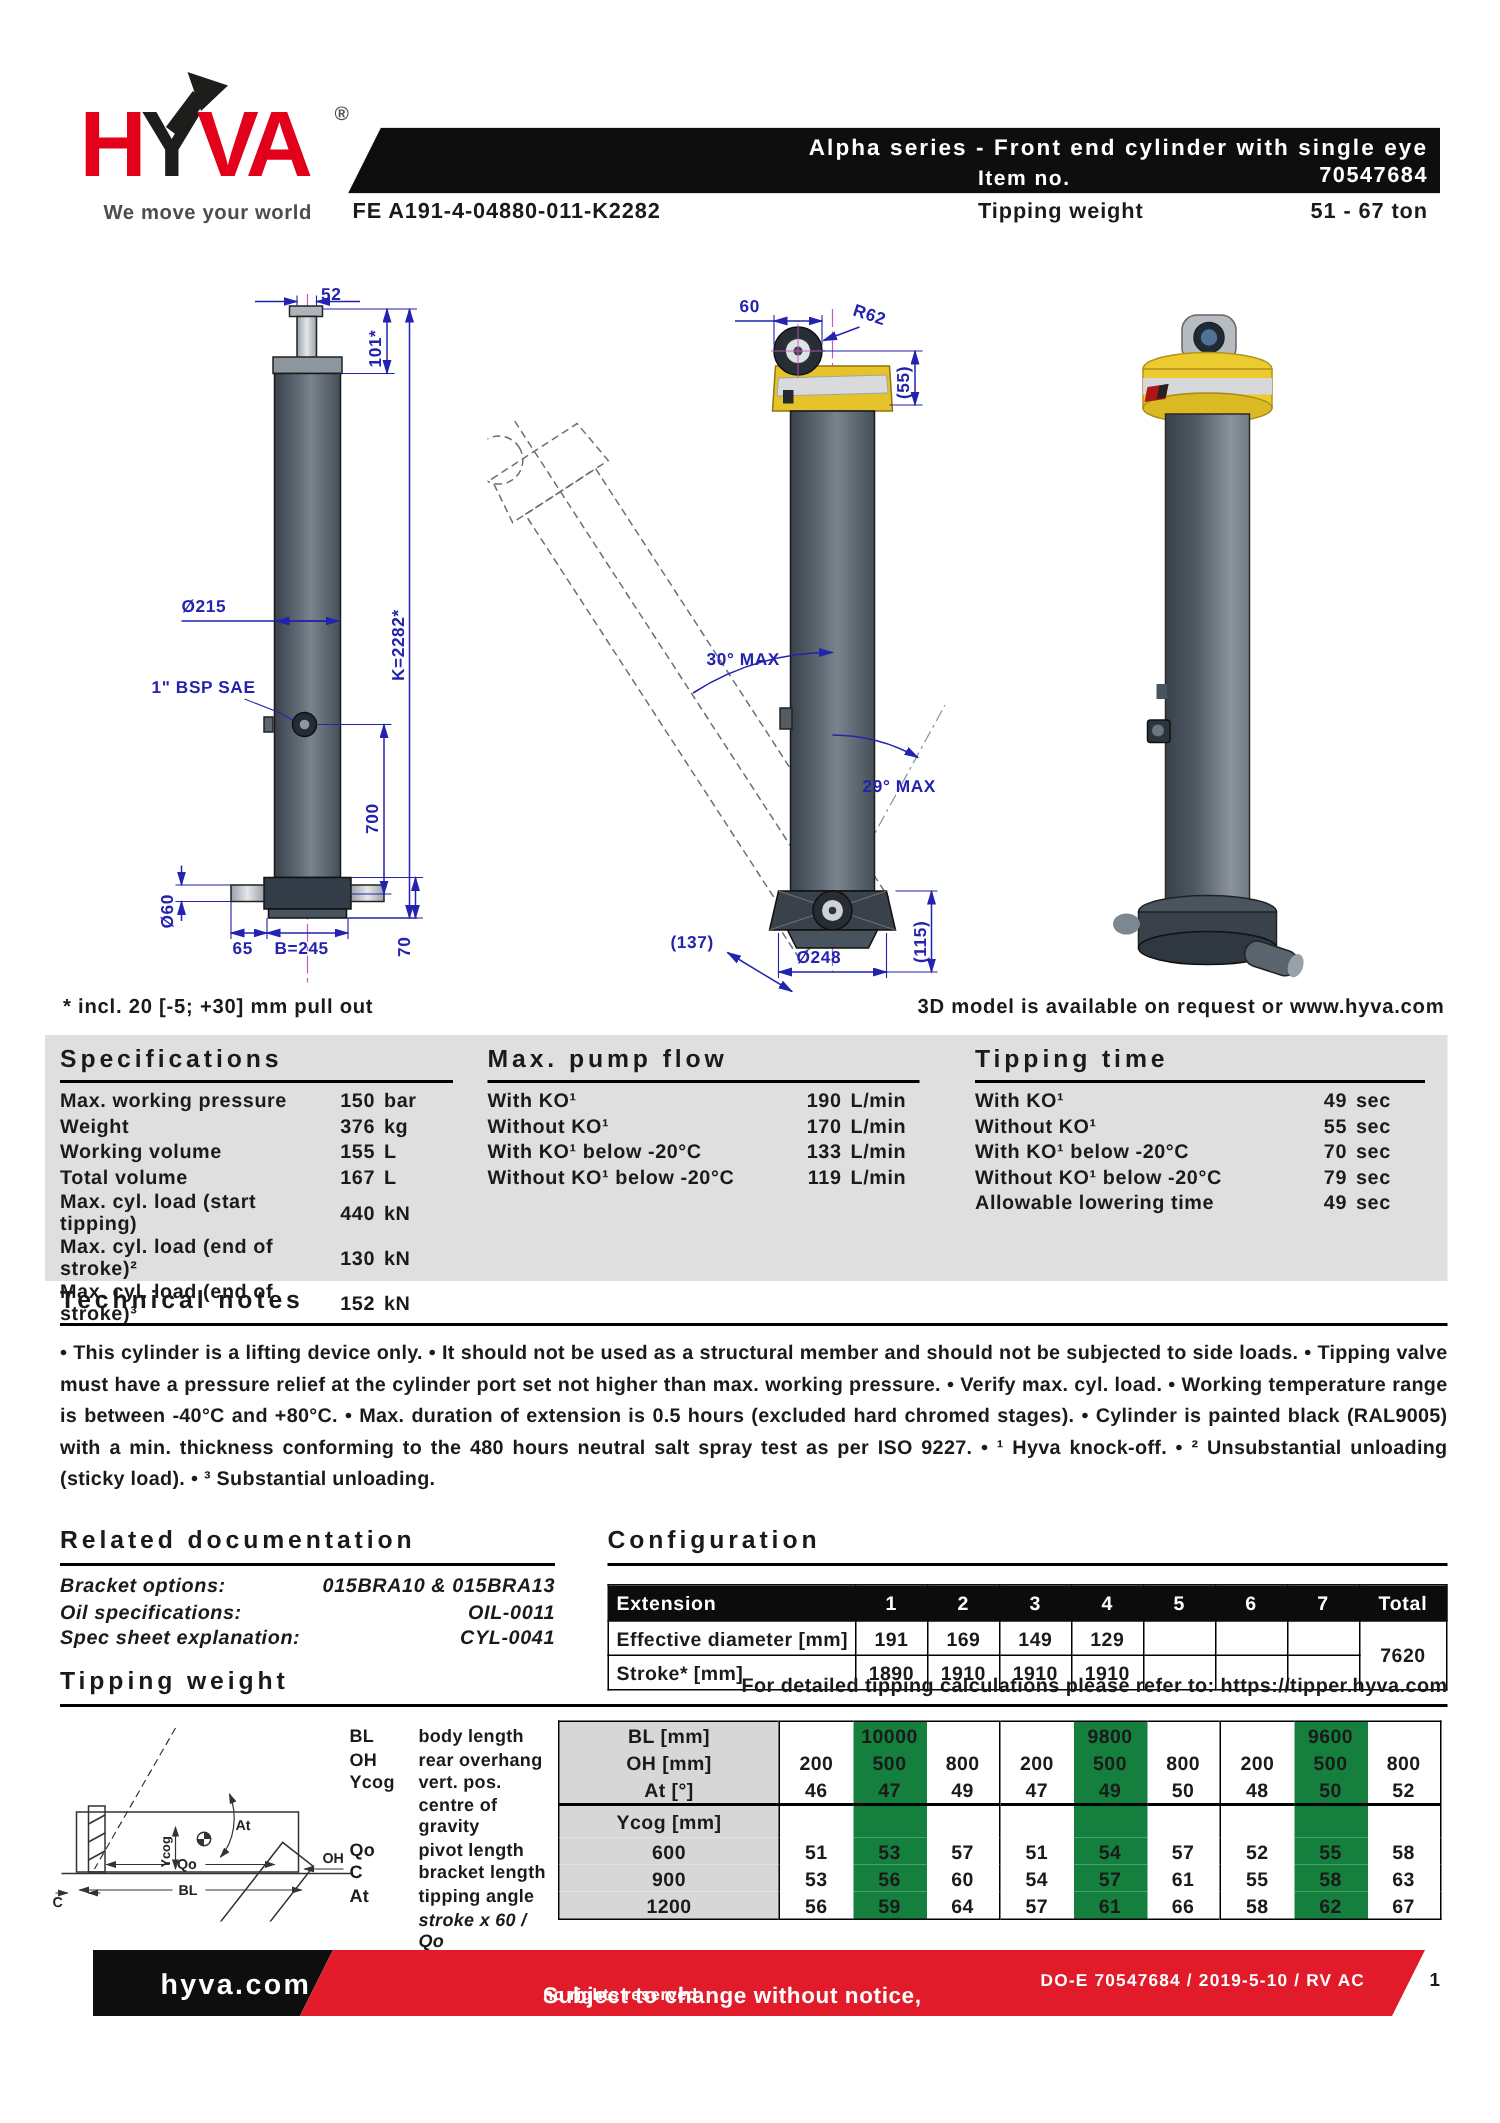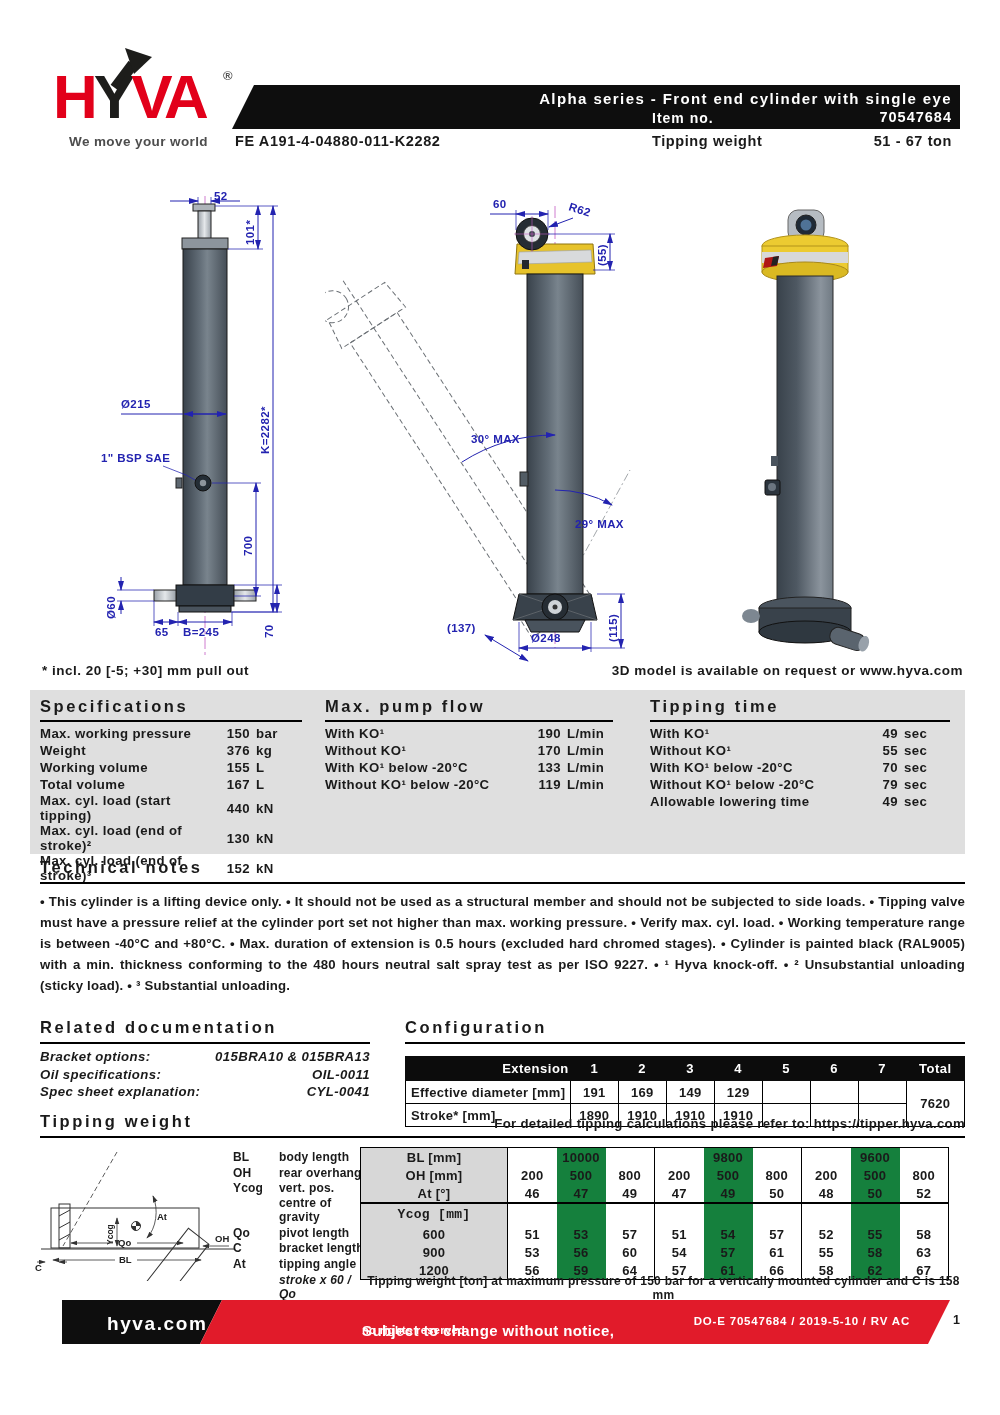--- a/index.html
+++ b/index.html
@@ -52,43 +52,43 @@
   .tech-para{margin-top:7px;font-size:13.2px;line-height:21px;letter-spacing:.2px;text-align:justify;}
 
   
   .reldoc{left:40px;top:1018px;width:330px;}
   .rel-table{border-collapse:collapse;width:100%;margin-top:4px;}
   .rel-table td{font-size:13.2px;letter-spacing:.4px;height:17.5px;padding:0;font-style:italic;}
   .rel-table td.rv{text-align:right;}
   .config{left:405px;top:1018px;width:560px;}
   .cfg-table{border-collapse:collapse;width:100%;margin-top:12px;font-size:13px;}
   .cfg-table th{background:#0c0c0c;color:#fff;height:21px;font-size:13px;letter-spacing:.5px;text-align:center;border:1px solid #0c0c0c;}
-  .cfg-table th.cl1{text-align:right;padding-left:17px;}
+  .cfg-table th.cl1{text-align:left;padding-left:5px;}
   .cfg-table th+th{border-left:1px solid #fff;}
   .cfg-table td{border:1.5px solid #000;height:20px;text-align:center;letter-spacing:.3px;}
   .cfg-table td.cl1{text-align:left;padding-left:5px;}
 
   
   .tw-head{left:40px;top:1112px;width:925px;border-bottom:2px solid #000;padding-bottom:5px;
            display:flex;justify-content:space-between;align-items:flex-end;}
   .tw-title{font-size:16.5px;letter-spacing:2.6px;}
   .tw-note{font-size:13.2px;letter-spacing:.3px;}
   .legend{left:233px;top:1150px;width:134px;font-size:12px;letter-spacing:.2px;}
   .lg-row{display:flex;margin-bottom:1px;line-height:14.5px;}
   .lg-abbr{width:46px;flex:none;}
   .lg-desc{width:88px;}
   .it{font-style:italic;}
   .lg-formula{margin-left:46px;margin-top:2px;}
-  .tw-table{position:absolute;left:360px;top:1147px;border-collapse:collapse;font-size:13px;text-align:center;}
+  .tw-table{position:absolute;left:372px;top:1147px;border-collapse:collapse;font-size:13px;text-align:center;}
   .tw-table td{height:18px;padding:0 2px;letter-spacing:.3px;border:0;}
   .tw-table{border:1.5px solid #000;}
   td.lbl{background:#d7d7d7;width:142px;border-right:1.5px solid #000;}
   td.sh{background:#15803d;}
   td.gb{border-left:1.5px solid #000;}
-  tr.sep td{border-top:2px solid #000;height:21px;font-family:Liberation Mono, monospace;}
+  tr.sep td{border-top:2px solid #000;height:21px;}
   .tw-table col.v{width:49px;}
   .tw-foot{left:365px;top:1274px;width:597px;font-size:12px;letter-spacing:.3px;text-align:center;}
 
   
   .f-black{left:62px;top:1300px;width:162px;height:44px;background:#0e0e0e;
            clip-path:polygon(0 0,160px 0,138px 44px,0 44px);color:#fff;}
   .f-site{position:absolute;left:45px;top:13px;font-size:19px;letter-spacing:1.6px;}
   .f-red{left:200px;top:1300px;width:752px;height:44px;background:#e11b2a;
          clip-path:polygon(22px 0,750px 0,728px 44px,0 44px);color:#fff;}
   .f-d1{position:absolute;left:162px;top:6px;font-size:15px;letter-spacing:.4px;margin-top:16px;}
@@ -641,21 +641,20 @@
           <td>64</td>
       <td class="gb">57</td>
           <td class="sh">61</td>
           <td>66</td>
       <td class="gb">58</td>
           <td class="sh">62</td>
           <td>67</td>
     </tr>
   </tbody>
     </table>
-  <div class="abs tw-foot">Tipping weight [ton] at maximum pressure of 150 bar for a vertically mounted cylinder and C is 158 mm</div>
 
   <div class="abs f-black">
     <span class="f-site">hyva.com</span>
   </div>
   <div class="abs f-red">
     <span class="f-d1">Subject to change without notice,</span>
     <span class="f-d2">no rights reserved</span>
     <span class="f-doc">DO-E 70547684 / 2019-5-10 / RV AC</span>
   </div>
   <div class="abs f-page">1</div>

